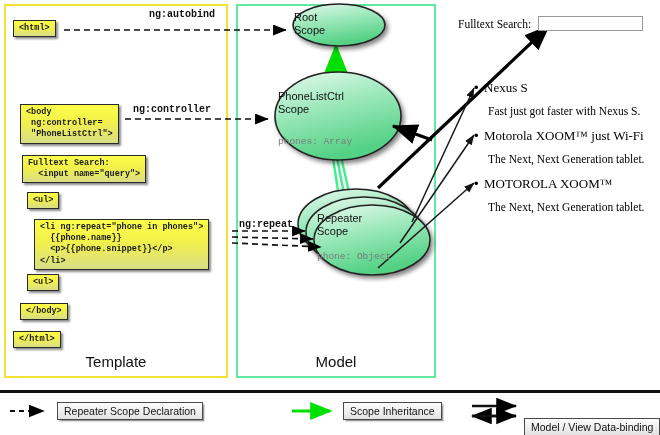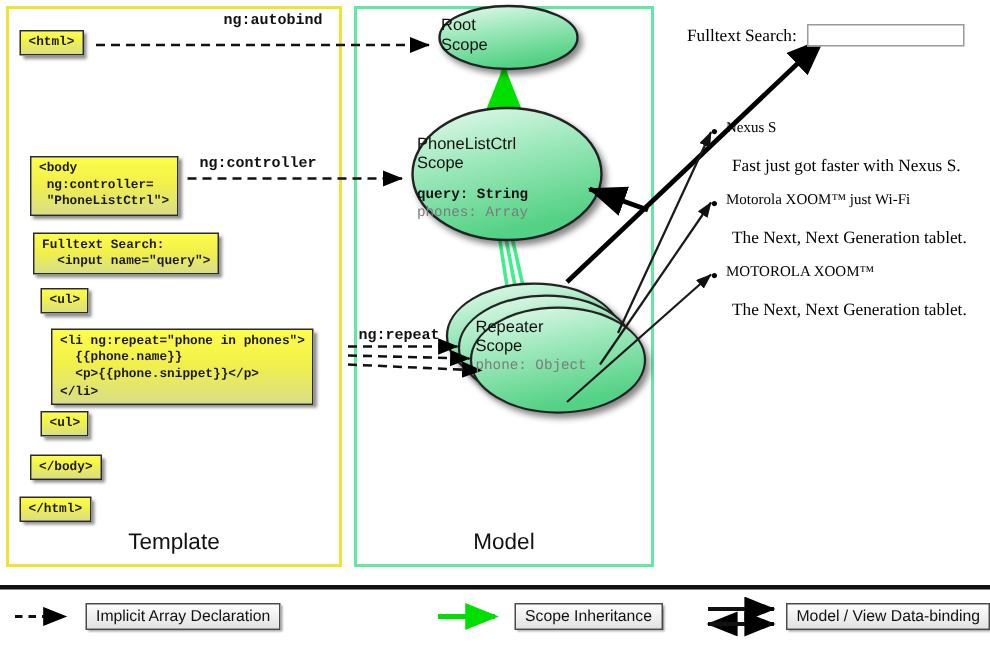--- a/index.html
+++ b/index.html
@@ -26,28 +26,28 @@
 
   
   .conn-label{position:absolute;font-family:"Liberation Mono","DejaVu Sans Mono",monospace;
               font-size:10px;color:#111;white-space:nowrap;font-weight:bold;}
 
   
   .scope-text{position:absolute;pointer-events:none;}
   .scope-title{font-family:"Liberation Sans",sans-serif;font-size:11px;color:#111;line-height:1.18;}
   .scope-prop{font-family:"Liberation Mono","DejaVu Sans Mono",monospace;font-size:9.5px;line-height:1.25;}
   .prop-strong{color:#111;font-weight:bold;}
-  .prop-dim{color:#7b7b7b;}
+  .prop-dim{color:#7b7b7b;margin-top:20px;}
 
   
   .view-serif{font-family:"Liberation Serif","DejaVu Serif",serif;color:#000;}
   #view-search-label{position:absolute;left:458px;top:18px;font-size:11.5px;}
   #view-search-input{position:absolute;left:538px;top:16px;width:105px;height:15px;
                      background:#fff;border:1px solid #9a9a9a;box-sizing:border-box;}
-  .view-item{position:absolute;left:484px;font-size:10px;white-space:nowrap;}
+  .view-item{position:absolute;left:484px;font-size:13px;white-space:nowrap;}
   .view-bullet{position:absolute;left:474px;font-size:13px;line-height:1;}
   .view-snippet{position:absolute;left:488px;font-size:11.5px;white-space:nowrap;}
 
   
   #legend{position:absolute;left:0;top:390px;width:660px;height:45px;}
   #legend-rule{position:absolute;left:0;top:0;width:660px;height:3px;background:#111;}
   .lg-box{position:absolute;background:linear-gradient(180deg,#fdfdfd 0%,#e2e2e2 100%);
           border:1.5px solid #4a4a4a;box-shadow:1.5px 1.5px 1.5px rgba(0,0,0,.4);
           font-size:10.5px;color:#111;padding:2px 6px;white-space:nowrap;
           font-family:"Liberation Sans",sans-serif;box-sizing:border-box;}
@@ -148,28 +148,27 @@
   </svg>
 
   <div class="scope-text" style="left:294px;top:11px;width:90px;">
     <div class="scope-title">Root</div>
     <div class="scope-title">Scope</div>
   </div>
 
   <div class="scope-text" style="left:278px;top:90px;width:120px;">
     <div class="scope-title">PhoneListCtrl</div>
     <div class="scope-title">Scope</div>
-    <div class="scope-prop prop-strong" style="margin-top:8px;">query: String</div>
     <div class="scope-prop prop-dim">phones: Array</div>
   </div>
 
   <div class="scope-text" style="left:317px;top:212px;width:110px;">
     <div class="scope-title">Repeater</div>
     <div class="scope-title">Scope</div>
-    <div class="scope-prop prop-dim" style="margin-top:0;font-family:Liberation Mono, monospace;">phone: Object</div>
+    <div class="scope-prop prop-dim" style="margin-top:13px;font-family:Liberation Mono, monospace;">phone: Object</div>
   </div>
 
   <div class="view-serif" id="view-search-label">Fulltext Search:</div>
   <div id="view-search-input" title=""></div>
 
   <div class="view-bullet" style="top:81px;">•</div>
   <div class="view-serif view-item" style="top:80px;">Nexus S</div>
   <div class="view-serif view-snippet" style="top:105px;">Fast just got faster with Nexus S.</div>
 
   <div class="view-bullet" style="top:129px;">•</div>
@@ -184,18 +183,18 @@
     <div id="legend-rule"></div>
 
     <svg width="660" height="45">
       <line x1="10" y1="21" x2="44" y2="21" stroke="#111" stroke-width="2" stroke-dasharray="5,4" marker-end="url(#ah-black)"></line>
       <line x1="292" y1="21" x2="330" y2="21" stroke="#00e000" stroke-width="3.2" marker-end="url(#ah-green)"></line>
       <line x1="472" y1="16" x2="516" y2="16" stroke="#111" stroke-width="2.6" marker-end="url(#ah-black)"></line>
       <line x1="516" y1="26" x2="472" y2="26" stroke="#111" stroke-width="2.6" marker-end="url(#ah-black)"></line>
       <line x1="472" y1="26" x2="516" y2="26" stroke="#111" stroke-width="2.6" marker-end="url(#ah-black)"></line>
     </svg>
 
-    <div class="lg-box" style="left:57px;top:12px;">Implicit Array Declaration</div>
+    <div class="lg-box" style="left:57px;top:12px;">Repeater Scope Declaration</div>
     <div class="lg-box" style="left:343px;top:12px;">Scope Inheritance</div>
-    <div class="lg-box" style="left:524px;top:12px;">Model / View Data-binding</div>
+    <div class="lg-box" style="left:524px;top:28px;">Model / View Data-binding</div>
   </div>
 
 </div>
 
 </body></html>

